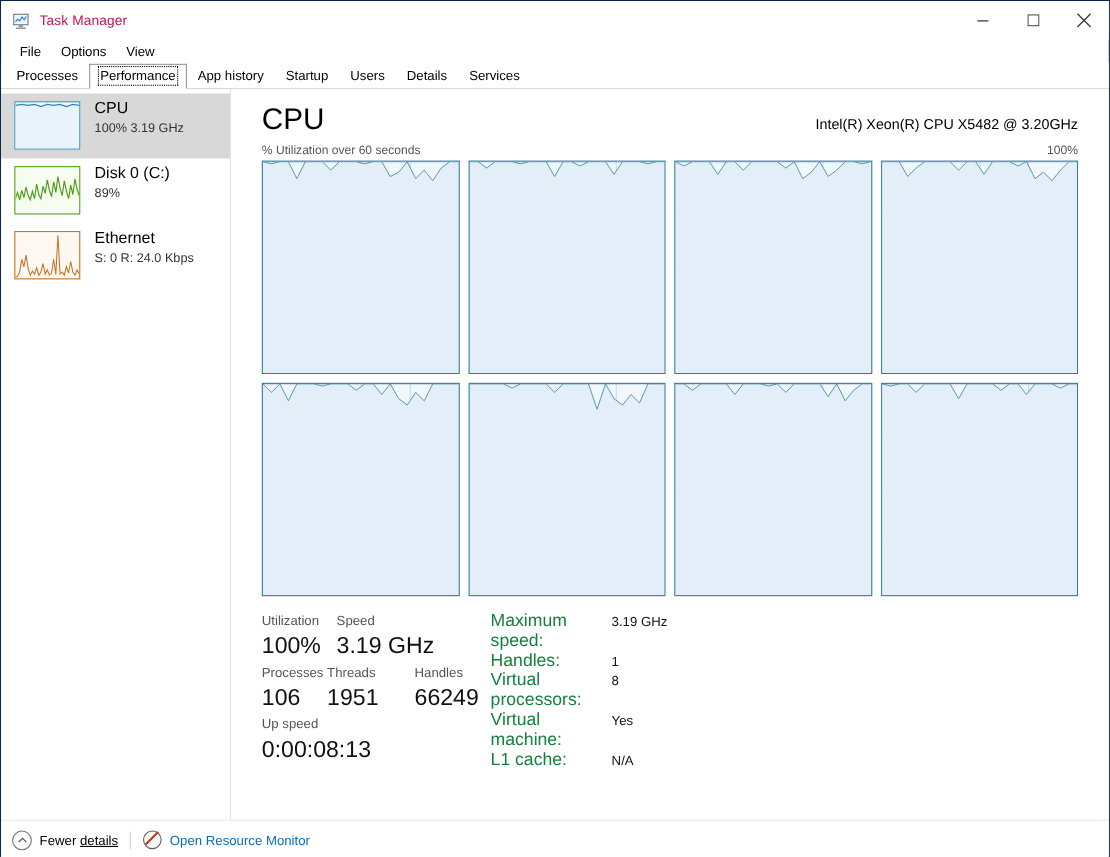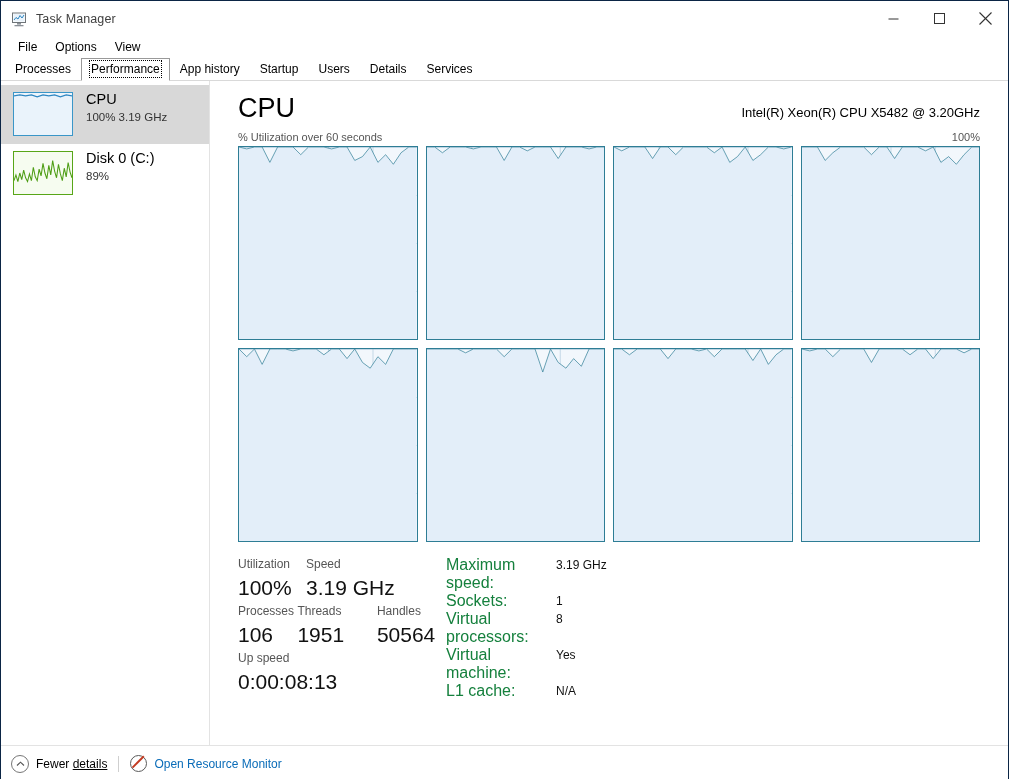--- a/index.html
+++ b/index.html
@@ -10,21 +10,21 @@
     color:#000;
     -webkit-font-smoothing:antialiased;
   }
   .window{position:relative;width:1009px;height:779px;box-sizing:border-box;
           border:1px solid #0b2545;background:#ffffff;}
 
   
   .titlebar{height:35px;display:flex;align-items:center;background:#ffffff;
             position:relative;}
   .app-icon{width:18px;height:18px;margin-left:9px;margin-right:8px;position:relative;flex:none;}
-  .title-text{font-size:12.5px;color:#404040;letter-spacing:.1px;}
+  .title-text{font-size:12.5px;color:#be185d;letter-spacing:.1px;}
   .winbtns{position:absolute;right:0;top:0;height:35px;display:flex;}
   .winbtn{width:46px;height:35px;display:flex;align-items:center;justify-content:center;}
   .winbtn svg{display:block;}
 
   
   .menubar{height:21px;display:flex;align-items:center;padding-left:8px;gap:0;}
   .menuitem{font-size:12px;color:#000;padding:2px 9px;}
 
   
   .tabstrip{height:23px;display:flex;align-items:flex-end;padding-left:4px;
@@ -187,20 +187,31 @@
           <svg viewBox="0 0 60 44" preserveAspectRatio="none">
             <polyline fill="none" stroke="#4f9e16" stroke-width="1.1" points="0,30 2,24 4,31 6,22 8,29 10,19 12,27 14,31 16,23 18,30 20,16 22,26 24,30 26,18 28,25 30,12 32,22 34,28 36,14 38,24 40,9 42,20 44,27 46,13 48,23 50,30 52,17 54,26 56,11 58,21 60,27"></polyline>
           </svg>
         </div>
         <div class="side-text">
           <div class="side-title">Disk 0 (C:)</div>
           <div class="side-sub">89%</div>
         </div>
       </div>
 
+      <div class="side-item">
+        <div class="mini net">
+          <svg viewBox="0 0 60 44" preserveAspectRatio="none">
+            <polyline fill="none" stroke="#c47429" stroke-width="1" points="0,43 2,42 4,38 6,26 8,33 10,22 12,35 14,41 16,37 18,40 20,34 22,41 24,38 26,30 28,40 30,36 32,41 34,39 36,26 38,40 40,3 42,40 44,38 46,41 48,33 50,39 52,28 54,38 56,41 58,36 60,40"></polyline>
+          </svg>
+        </div>
+        <div class="side-text">
+          <div class="side-title">Ethernet</div>
+          <div class="side-sub">S: 0 R: 24.0 Kbps</div>
+        </div>
+      </div>
 
     </div>
 
     <div class="main">
 
       <div class="main-head">
         <div class="main-title">CPU</div>
         <div class="cpu-model">Intel(R) Xeon(R) CPU X5482 @ 3.20GHz</div>
       </div>
 
@@ -285,38 +296,38 @@
             <div class="sblock c1">
               <div class="slabel">Processes</div>
               <div class="sval">106</div>
             </div>
             <div class="sblock c2">
               <div class="slabel">Threads</div>
               <div class="sval">1951</div>
             </div>
             <div class="sblock c3">
               <div class="slabel">Handles</div>
-              <div class="sval">50564</div>
+              <div class="sval">66249</div>
             </div>
           </div>
           <div class="srow">
             <div class="sblock">
               <div class="slabel">Up speed</div>
               <div class="sval">0:00:08:13</div>
             </div>
           </div>
         </div>
 
         <div class="stats-right">
           <div class="rline">
             <div class="rlabel">Maximum speed:</div>
             <div class="rval">3.19 GHz</div>
           </div>
           <div class="rline">
-            <div class="rlabel">Sockets:</div>
+            <div class="rlabel">Handles:</div>
             <div class="rval">1</div>
           </div>
           <div class="rline">
             <div class="rlabel">Virtual processors:</div>
             <div class="rval">8</div>
           </div>
           <div class="rline">
             <div class="rlabel">Virtual machine:</div>
             <div class="rval">Yes</div>
           </div>

